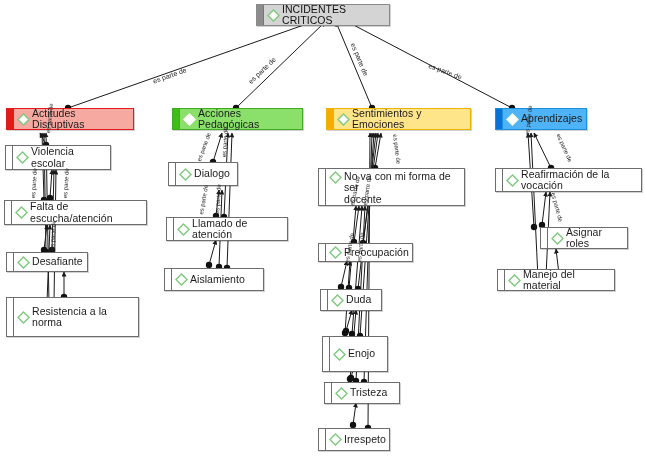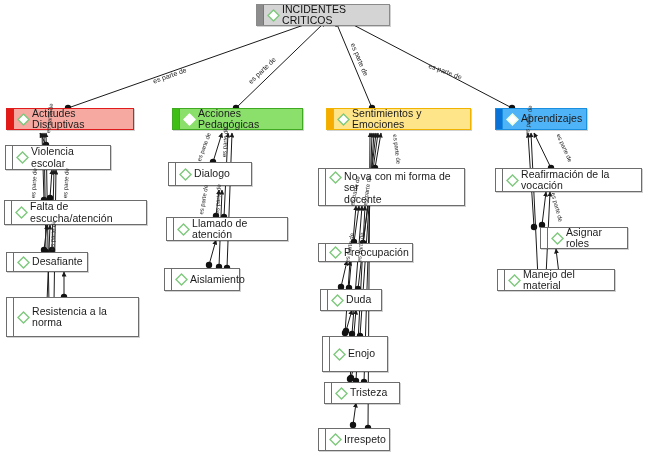--- a/index.html
+++ b/index.html
@@ -315,21 +315,21 @@
     <div class="body">
       <span class="dia">
         <svg width="13" height="13" viewBox="0 0 13 13">
             <polygon points="6.5,1 12,6.5 6.5,12 1,6.5" fill="#ffffff" stroke="#7ec87e" stroke-width="1.4"></polygon>
           </svg>
       </span>
       <span class="lbl">Resistencia a la norma</span>
     </div>
   </div>
 
-  <div class="node" style="left:168px; top:162px; width:84px; height:24px;">
+  <div class="node" style="left:168px; top:162px; width:70px; height:24px;">
     <div class="accent"></div>
     <div class="body">
       <span class="dia">
         <svg width="13" height="13" viewBox="0 0 13 13">
             <polygon points="6.5,1 12,6.5 6.5,12 1,6.5" fill="#ffffff" stroke="#7ec87e" stroke-width="1.4"></polygon>
           </svg>
       </span>
       <span class="lbl">Dialogo</span>
     </div>
   </div>
@@ -339,21 +339,21 @@
     <div class="body">
       <span class="dia">
         <svg width="13" height="13" viewBox="0 0 13 13">
             <polygon points="6.5,1 12,6.5 6.5,12 1,6.5" fill="#ffffff" stroke="#7ec87e" stroke-width="1.4"></polygon>
           </svg>
       </span>
       <span class="lbl">Llamado de atención</span>
     </div>
   </div>
 
-  <div class="node" style="left:164px; top:268px; width:76px; height:23px;">
+  <div class="node" style="left:164px; top:268px; width:100px; height:23px;">
     <div class="accent"></div>
     <div class="body">
       <span class="dia">
         <svg width="13" height="13" viewBox="0 0 13 13">
             <polygon points="6.5,1 12,6.5 6.5,12 1,6.5" fill="#ffffff" stroke="#7ec87e" stroke-width="1.4"></polygon>
           </svg>
       </span>
       <span class="lbl">Aislamiento</span>
     </div>
   </div>

